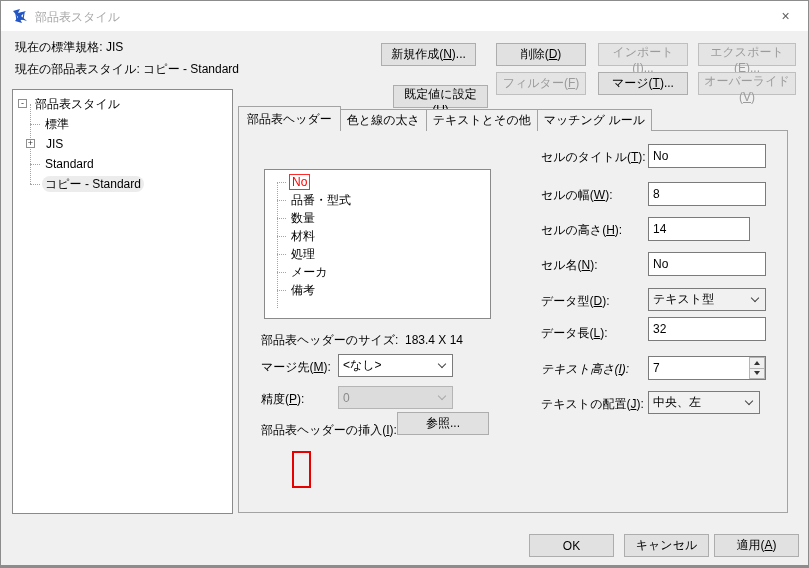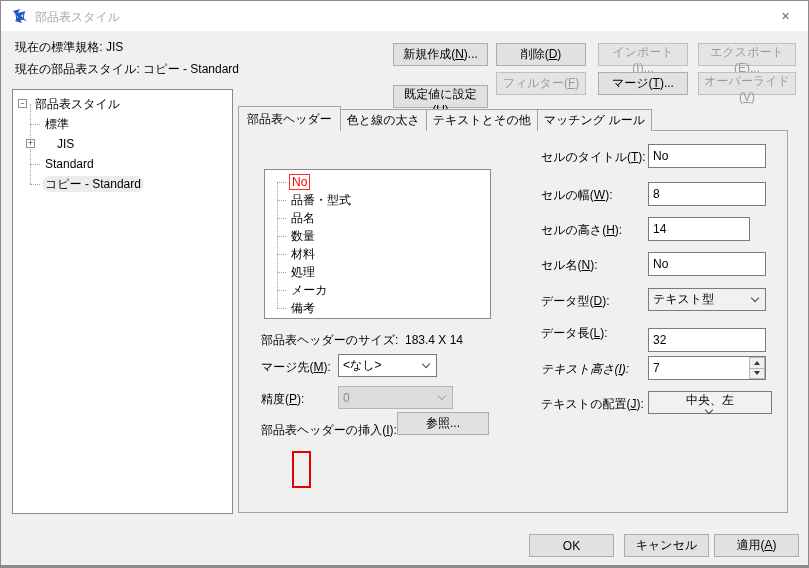--- a/index.html
+++ b/index.html
@@ -86,64 +86,63 @@
       <path d="M1 3 L8 1 L6 5 L14 3 L9 8 L15 13 L8 11 L10 15 L3 13 L6 9 Z" fill="#2356c5"></path>
       <path d="M4 6 L12 5 L11 11 L5 12 Z" fill="none" stroke="#2356c5" stroke-width="1.2"></path>
     </svg>
     <span id="title-text">部品表スタイル</span>
     <button id="close-btn">×</button>
   </div>
 
   <div class="lbl" style="left:14px;top:38px;">現在の標準規格: JIS</div>
   <div class="lbl" style="left:14px;top:60px;">現在の部品表スタイル: コピー - Standard</div>
 
-  <button class="btn" style="left:392px;top:42px;width:95px;"><span>新規作成(</span><span class="ak">N</span><span>)...</span></button>
+  <button class="btn" style="left:380px;top:42px;width:95px;"><span>新規作成(</span><span class="ak">N</span><span>)...</span></button>
   <button class="btn" style="left:495px;top:42px;width:90px;"><span>削除(</span><span class="ak">D</span><span>)</span></button>
   <button class="btn disabled" style="left:597px;top:42px;width:90px;"><span>インポート(</span><span class="ak">I</span><span>)...</span></button>
   <button class="btn disabled" style="left:697px;top:42px;width:98px;"><span>エクスポート(</span><span class="ak">E</span><span>)...</span></button>
   <button class="btn" style="left:392px;top:84px;width:95px;"><span>既定値に設定(</span><span class="ak">U</span><span>)</span></button>
   <button class="btn disabled" style="left:495px;top:71px;width:90px;"><span>フィルター(</span><span class="ak">F</span><span>)</span></button>
   <button class="btn" style="left:597px;top:71px;width:90px;"><span>マージ(</span><span class="ak">T</span><span>)...</span></button>
   <button class="btn disabled" style="left:697px;top:71px;width:98px;"><span>オーバーライド(</span><span class="ak">V</span><span>)</span></button>
 
   <div id="style-tree">
       <div class="trunk" style="left: 17px; top: 14px; height: 80px;"></div>
       <div class="tree-row"><span class="expander" style="left: 5px;">-</span><span class="tree-label" style="margin-left: 19px;">部品表スタイル</span></div>
       <div class="tree-row"><span class="conn" style="left: 17px; width: 10px; top: 10px;"></span><span class="tree-label" style="margin-left: 29px;">標準</span></div>
-      <div class="tree-row"><span class="expander" style="left: 13px;">+</span><span class="tree-label" style="margin-left: 41px; text-align: right;">JIS</span></div>
+      <div class="tree-row"><span class="expander" style="left: 13px;">+</span><span class="tree-label" style="margin-left: 30px; text-align: right;">JIS</span></div>
       <div class="tree-row"><span class="conn" style="left: 17px; width: 10px; top: 10px;"></span><span class="tree-label" style="margin-left: 29px;">Standard</span></div>
       <div class="tree-row sel"><span class="conn" style="left: 17px; width: 10px; top: 10px;"></span><span class="tree-label" style="margin-left: 29px;">コピー - Standard</span></div>
     </div>
 
   <div id="tabbar">
     <div class="tab active">部品表ヘッダー</div>
     <div class="tab">色と線の太さ</div>
     <div class="tab">テキストとその他</div>
     <div class="tab">マッチング ルール</div>
   </div>
   <div id="tab-panel"></div>
 
   <div id="columns-list">
       <div class="trunk" style="left: 12px; top: 12px; height: 126px;"></div>
       <div class="col-row sel"><span class="conn" style="left: 12px; width: 9px; top: 9px;"></span><span class="col-label">No</span></div>
       <div class="col-row"><span class="conn" style="left: 12px; width: 9px; top: 9px;"></span><span class="col-label">品番・型式</span></div>
-      <div class="col-row"><span class="conn" style="left: 12px; width: 9px; top: 9px;"></span><span class="col-label">品名</span></div>
       <div class="col-row"><span class="conn" style="left: 12px; width: 9px; top: 9px;"></span><span class="col-label">数量</span></div>
       <div class="col-row"><span class="conn" style="left: 12px; width: 9px; top: 9px;"></span><span class="col-label">材料</span></div>
       <div class="col-row"><span class="conn" style="left: 12px; width: 9px; top: 9px;"></span><span class="col-label">処理</span></div>
       <div class="col-row"><span class="conn" style="left: 12px; width: 9px; top: 9px;"></span><span class="col-label">メーカ</span></div>
       <div class="col-row"><span class="conn" style="left: 12px; width: 9px; top: 9px;"></span><span class="col-label">備考</span></div>
     </div>
 
   <div class="lbl" style="left:260px;top:331px;z-index:2;">
     <span>部品表ヘッダーのサイズ:</span>&nbsp;&nbsp;<span>183.4 X 14</span>
   </div>
 
   <div class="lbl" style="left:260px;top:358px;z-index:2;"><span>マージ先(</span><span class="ak">M</span><span>):</span></div>
-  <div class="combo" style="left:337px;top:353px;width:99px;z-index:2;">
+  <div class="combo" style="left:337px;top:353px;width:115px;z-index:2;">
     <span class="combo-val">&lt;なし&gt;</span>
       <span class="chev"></span>
   </div>
 
   <div class="lbl" style="left:260px;top:390px;z-index:2;"><span>精度(</span><span class="ak">P</span><span>):</span></div>
   <div class="combo disabled" style="left:337px;top:385px;width:115px;z-index:2;">
     <span class="combo-val">0</span>
       <span class="chev"></span>
   </div>
 
@@ -175,37 +174,37 @@
   <div class="lbl" style="left:540px;top:256px;z-index:2;"><span>セル名(</span><span class="ak">N</span><span>):</span></div>
   <input class="txt" style="left: 647px; top: 251px; width: 118px; z-index: 2;" value="No">
 
   <div class="lbl" style="left:540px;top:292px;z-index:2;"><span>データ型(</span><span class="ak">D</span><span>):</span></div>
   <div class="combo gray" style="left:647px;top:287px;width:118px;z-index:2;">
     <span class="combo-val">テキスト型</span>
       <span class="chev"></span>
   </div>
 
   <div class="lbl" style="left:540px;top:324px;z-index:2;"><span>データ長(</span><span class="ak">L</span><span>):</span></div>
-  <input class="txt" style="left: 647px; top: 327px; width: 118px; z-index: 2;" value="32">
+  <input class="txt" style="left: 647px; top: 316px; width: 118px; z-index: 2;" value="32">
 
   <div class="lbl" style="left:540px;top:360px;z-index:2;font-style:italic;"><span>テキスト高さ(</span><span class="ak">I</span><span>):</span></div>
   <div class="spin-wrap" style="left:647px;top:355px;z-index:2;">
     <input value="7" style="">
     <div class="spin-btns">
       <button class="spin-btn">
           <span class="tri-up"></span>
         </button>
       <button class="spin-btn">
           <span class="tri-down"></span>
         </button>
     </div>
   </div>
 
   <div class="lbl" style="left:540px;top:395px;z-index:2;"><span>テキストの配置(</span><span class="ak">J</span><span>):</span></div>
-  <div class="combo gray" style="left:647px;top:390px;width:124px;z-index:2;flex-direction:column;">
+  <div class="combo gray" style="left:647px;top:390px;width:112px;z-index:2;">
     <span class="combo-val">中央、左</span>
       <span class="chev"></span>
   </div>
 
   <button class="btn" style="left:528px;top:533px;width:85px;">OK</button>
   <button class="btn" style="left:623px;top:533px;width:85px;">キャンセル</button>
   <button class="btn" style="left:713px;top:533px;width:85px;"><span>適用(</span><span class="ak">A</span><span>)</span></button>
 
 </div>
 

